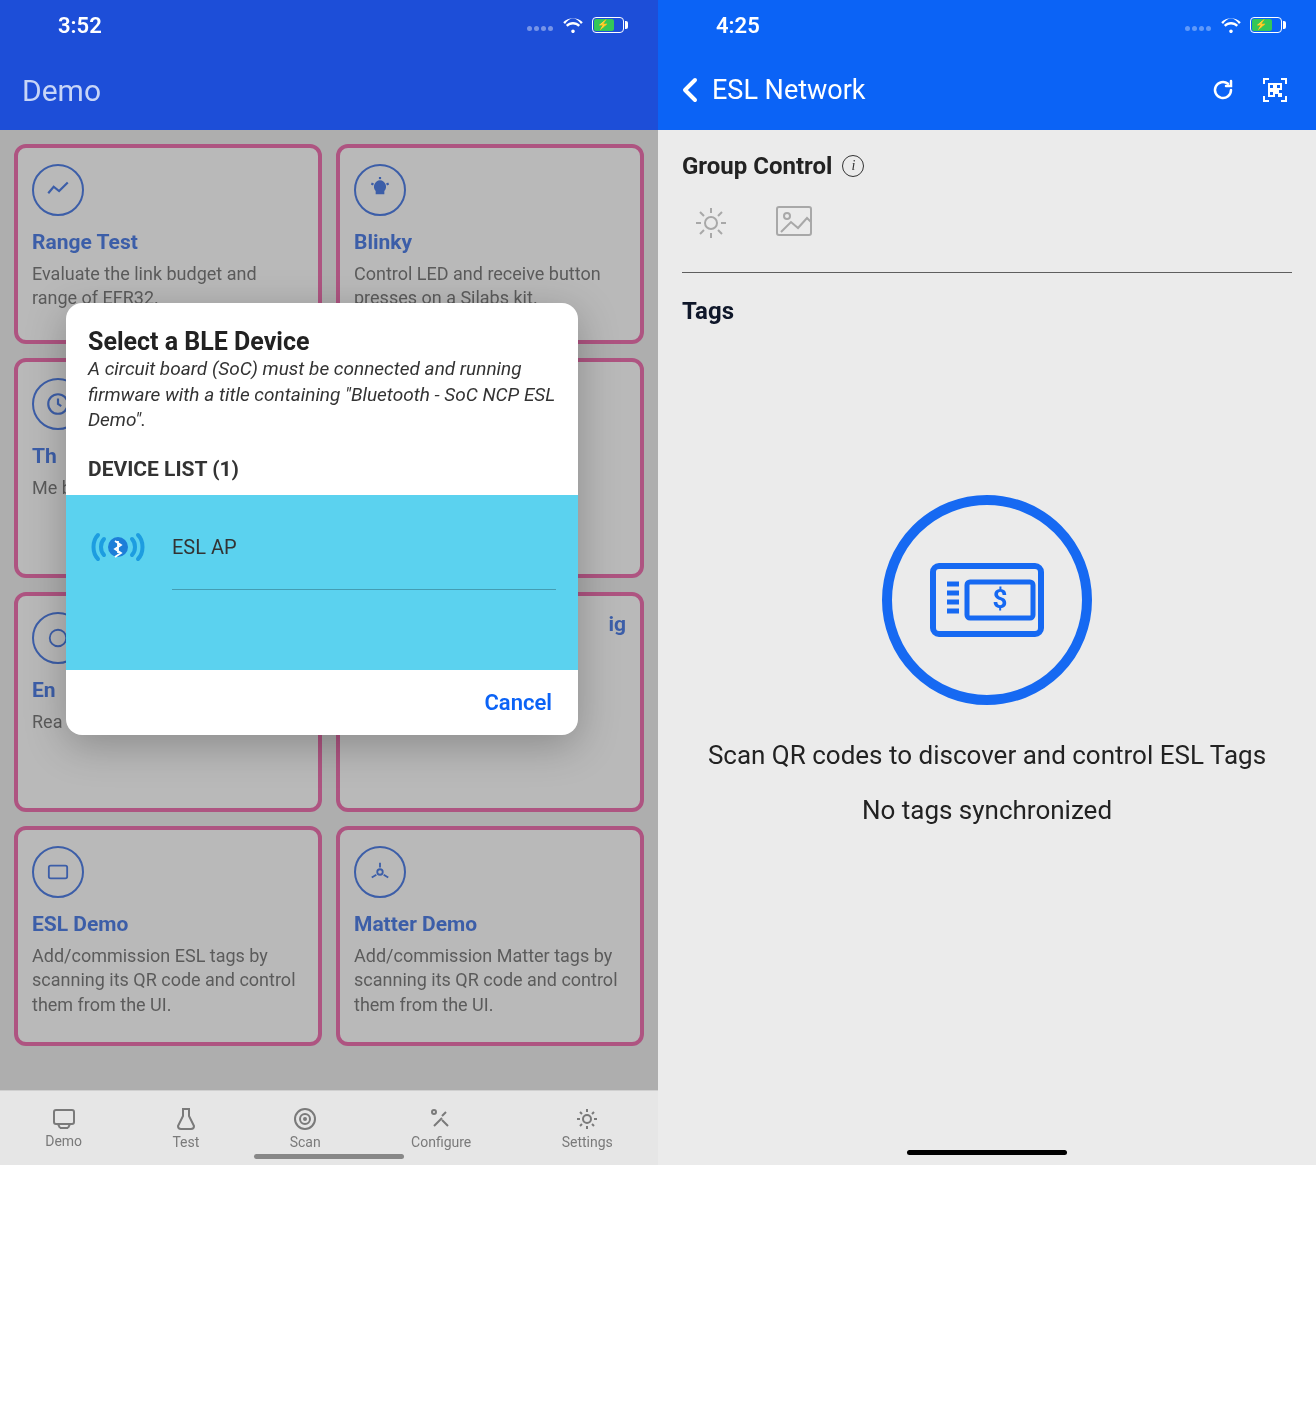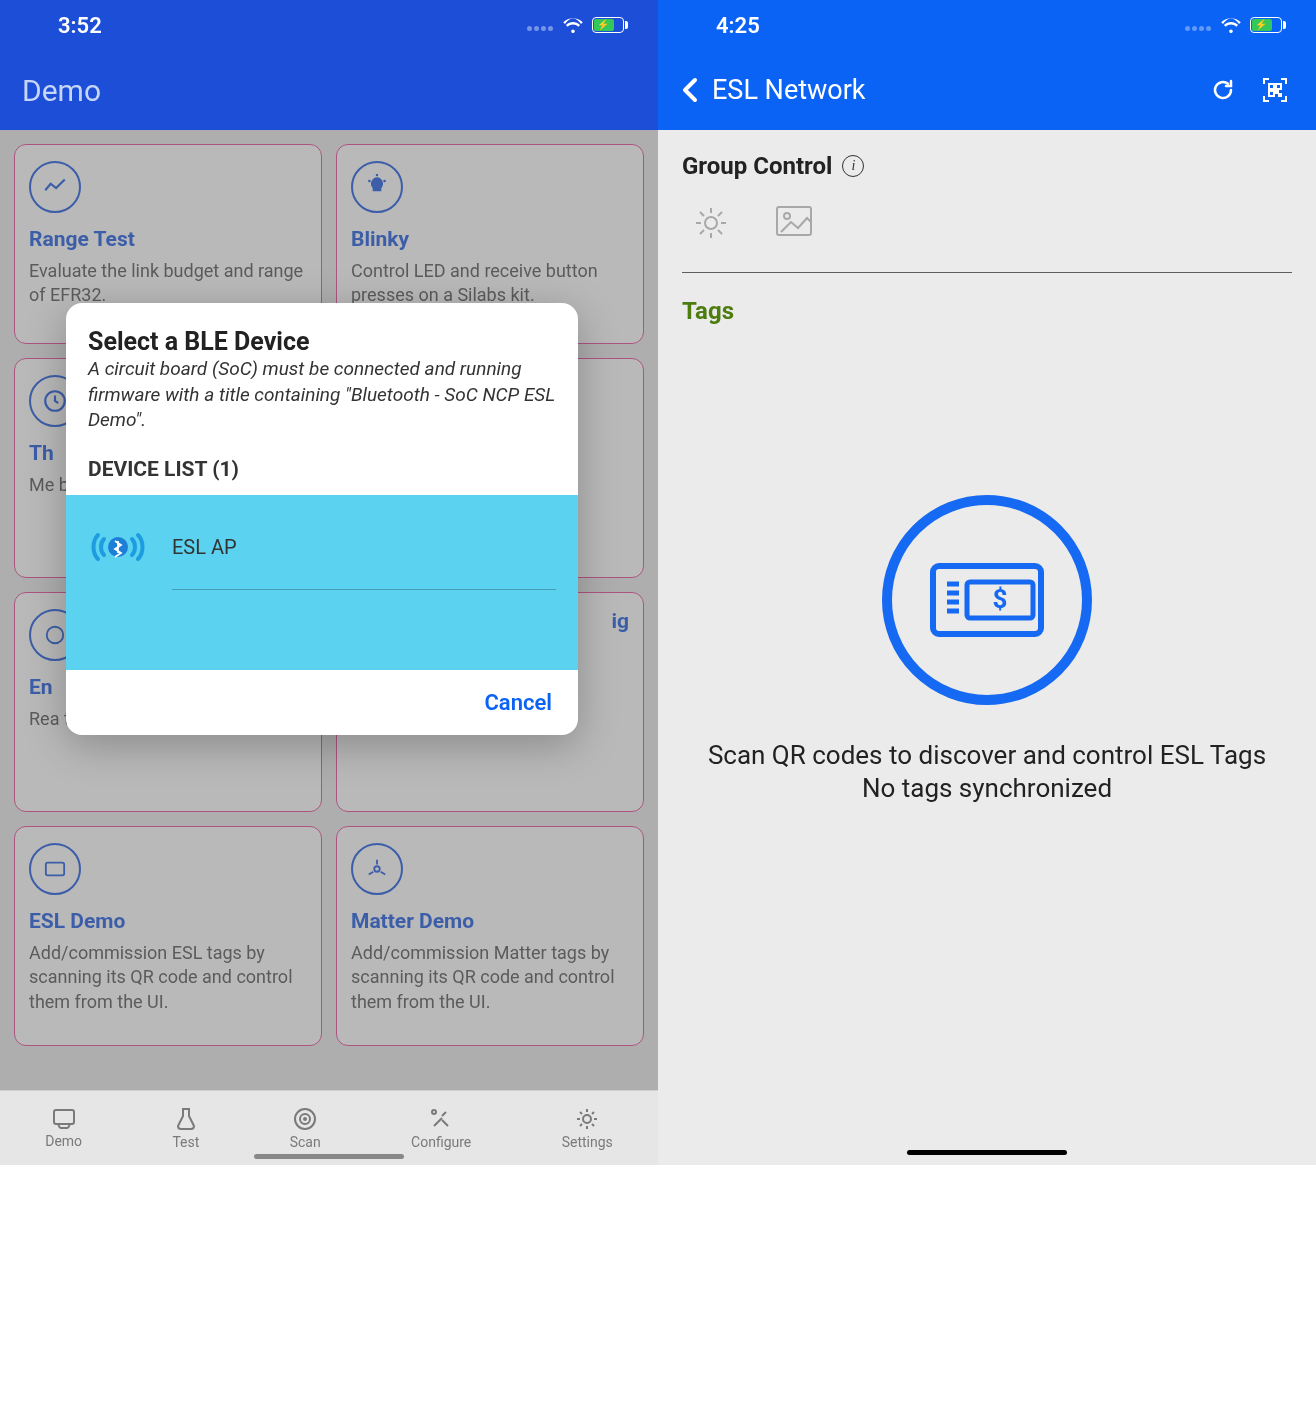--- a/index.html
+++ b/index.html
@@ -18,21 +18,21 @@
   .batt-fill { width:70%; height:100%; background:#34c759; border-radius:2px; display:flex; align-items:center; justify-content:center;}
   .batt-cap { width:3px; height:8px; background:#fff; border-radius:0 2px 2px 0; margin-left:1px;}
   .bolt { color:#000; font-size:10px; line-height:1; font-weight:900;}
 
   
   .left .header { background:#1d4ed8; height:130px; color:#fff; }
   .left .title-row { height:80px; display:flex; align-items:center; padding:0 22px; }
   .left .page-title { font-size:30px; color:#c7d5f7; font-weight:400;}
   .left .content { padding:14px; }
   .grid { display:grid; grid-template-columns:1fr 1fr; gap:14px; }
-  .card { background:#fff; border:1px solid #ec4899; border-radius:12px; padding:16px 14px; min-height:200px;}
+  .card { background:#fff; border:4px solid #ec4899; border-radius:12px; padding:16px 14px; min-height:200px;}
   .card .icon-circle { width:52px; height:52px; border:2px solid #1d5ae0; border-radius:50%; display:flex; align-items:center; justify-content:center; color:#1d5ae0; margin-bottom:14px;}
   .card h3 { color:#1d5ae0; font-size:21px; font-weight:700; margin-bottom:8px;}
   .card p { color:#555; font-size:18px; line-height:1.35;}
   .tall { min-height:220px; }
   .left-scrim { position:absolute; inset:130px 0 55px 0; background:rgba(100,100,100,.45); }
 
   
   .modal { position:absolute; left:66px; right:80px; top:303px; background:#fff; border-radius:16px; box-shadow:0 10px 40px rgba(0,0,0,.25); overflow:hidden;}
   .modal-head { padding:24px 22px 14px;}
   .modal-title { font-size:25px; font-weight:700; color:#222;}
@@ -61,25 +61,25 @@
   .nav-actions { display:flex; gap:18px; padding-right:14px;}
   .nav-actions .ic { width:34px; height:34px; display:flex; align-items:center; justify-content:center;}
 
   .right .body { background:#ebebeb; padding:22px 24px;}
   .group-head { display:flex; align-items:center; gap:10px;}
   .group-head h2 { font-size:24px; font-weight:700; color:#222;}
   .info-circle { width:22px; height:22px; border:1.5px solid #333; border-radius:50%; display:flex; align-items:center; justify-content:center; font-family: Georgia, serif; font-style:italic; font-size:14px; color:#333;}
   .group-icons { display:flex; gap:44px; padding:24px 10px 20px;}
   .group-icons .gi { color:#a0a0a0; }
   .divider { height:1px; background:#222; opacity:.7; margin-top:6px;}
-  .tags-head { font-size:24px; font-weight:700; color:#4d7c0f; margin-top:24px;}
+  .tags-head { font-size:24px; font-weight:700; color:#0f172a; margin-top:24px;}
   .empty-area { display:flex; flex-direction:column; align-items:center; padding-top:170px;}
   .tag-circle { width:210px; height:210px; border:10px solid #1669f2; border-radius:50%; display:flex; align-items:center; justify-content:center;}
   .scan-text { font-size:26px; color:#222; text-align:center; margin-top:32px; line-height:1.4;}
-  .sync-text { font-size:26px; color:#222; text-align:center; }
+  .sync-text { font-size:26px; color:#222; text-align:center; margin-top:22px;}
   .home-ind-right { position:absolute; bottom:10px; left:50%; transform:translateX(-50%); width:160px; height:5px; background:#000; border-radius:3px;}
 </style>
 </head>
 <body>
 
 <div class="split">
 
   <div class="phone left">
     <div class="header">
       <div class="status-bar">

